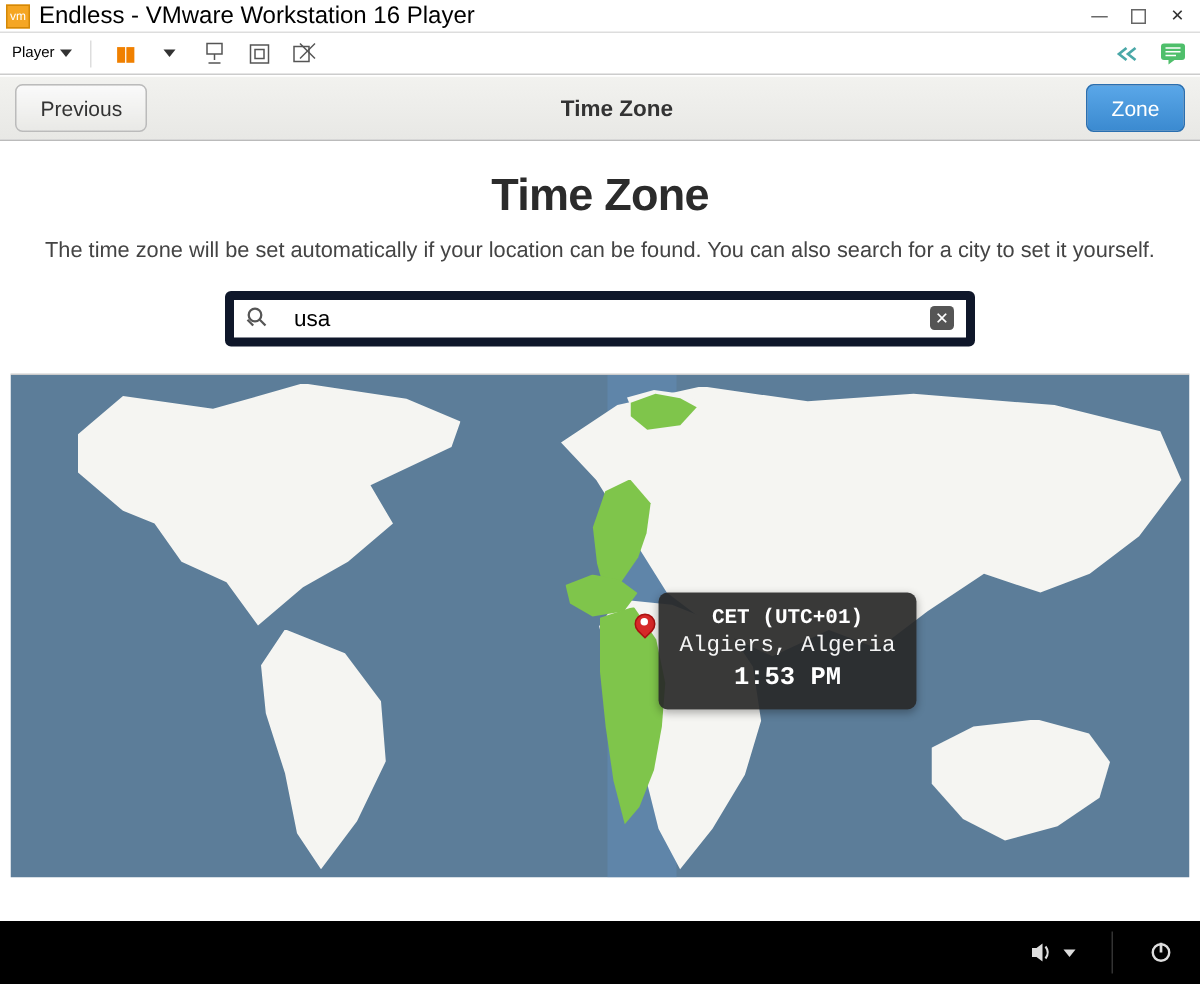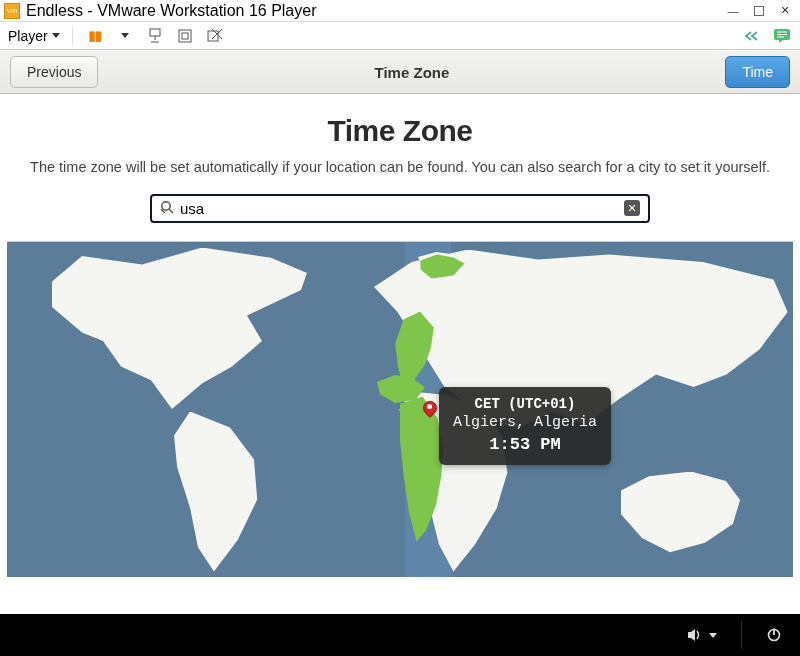--- a/index.html
+++ b/index.html
@@ -7,41 +7,41 @@
 
   
   .titlebar { height: 22px; background: #fff; border-bottom: 1px solid #ddd; display: flex; align-items: center; padding: 10px 4px; }
   .titlebar .app-icon { width: 16px; height: 16px; background: #f5a623; border: 1px solid #d48806; margin-right: 6px; font-size: 8px; display:flex; align-items:center; justify-content:center; color:#fff; }
   .titlebar .title-text { font-size: 16px; color: #000; flex: 1; }
   .titlebar .win-controls { display: flex; gap: 4px; align-items: center; }
   .titlebar .win-btn { width: 22px; height: 18px; display: flex; align-items: center; justify-content: center; font-size: 11px; color: #333; }
 
   
   .vm-toolbar { height: 28px; background: #fff; border-bottom: 1px solid #ccc; display: flex; align-items: center; padding: 0 8px; gap: 10px; }
-  .vm-toolbar .player-menu { font-size: 14px; display:flex; align-items:center; gap:4px; cursor:pointer; }
+  .vm-toolbar .player-menu { font-size: 10px; display:flex; align-items:center; gap:4px; cursor:pointer; }
   .vm-toolbar .sep { width:1px; height:18px; background:#ddd; margin:0 2px; }
   .vm-toolbar .tool-btn { width: 20px; height: 20px; display:flex; align-items:center; justify-content:center; font-size:13px; color:#555; }
   .vm-toolbar .pause-icon { color:#f08000; font-weight:bold; letter-spacing:-1px; }
   .vm-toolbar .right { margin-left:auto; display:flex; align-items:center; gap:10px; }
 
   
   .setup-header { height: 44px; background: linear-gradient(#f2f2ef, #e8e8e5); border-top:1px solid #fff; border-bottom:1px solid #bbb; display:flex; align-items:center; padding:0 10px; }
   .btn { border-radius:5px; padding:7px 16px; font-size:14px; cursor:pointer; border:1px solid #bbb; }
   .btn-prev { background: linear-gradient(#fafafa,#e9e9e6); color:#333; }
   .btn-next { background: linear-gradient(#5aa7e8,#3b8ad0); color:#fff; border:1px solid #2a6fb0; font-weight:500; }
   .setup-title { flex:1; text-align:center; font-weight:bold; font-size:15px; color:#333; }
 
   
   .content { padding: 20px 30px 0; text-align:center; }
   .content h1 { font-size:30px; font-weight:800; color:#2b2b2b; margin-bottom:10px; letter-spacing:-0.5px; }
   .content p.desc { font-size:14.5px; color:#444; margin-bottom:16px; line-height:1.35; }
 
   
   .searchwrap { display:flex; justify-content:center; margin-bottom:18px; }
-  .searchbox { width:500px; border:2px solid #0f172a; border-radius:4px; display:flex; align-items:center; padding:4px 8px; background:#fff; }
+  .searchbox { width:500px; border:6px solid #0f172a; border-radius:4px; display:flex; align-items:center; padding:4px 8px; background:#fff;gap:12px; }
   .searchbox .sicon { font-size:14px; color:#666; margin-right:6px; }
   .searchbox input { flex:1; border:none; outline:none; font-size:15px; background:transparent; }
   .searchbox .clear { width:16px; height:16px; background:#555; color:#fff; border-radius:3px; display:flex; align-items:center; justify-content:center; font-size:11px; cursor:pointer; }
 
   
   .map-container { position:relative; width:786px; height:336px; margin:0 auto; overflow:hidden; border-top:1px solid #ccc;font-family:Liberation Mono, monospace; }
   .map-bg { position:absolute; inset:0; background:#5c7d99; }
   .land { position:absolute; background:#f5f5f2; }
   .tz-band { position:absolute; top:0; bottom:0; left:398px; width:46px; background:rgba(100,150,200,0.35); }
   .tz-highlight { position:absolute; background:#7fc54b; }
@@ -138,21 +138,21 @@
           <line x1="4" y1="6.5" x2="14" y2="6.5" stroke="#fff"></line>
           <line x1="4" y1="9" x2="11" y2="9" stroke="#fff"></line>
         </svg>
     </div>
   </div>
 </div>
 
 <div class="setup-header">
   <button class="btn btn-prev">Previous</button>
   <div class="setup-title">Time Zone</div>
-  <button class="btn btn-next">Time</button>
+  <button class="btn btn-next">Zone</button>
 </div>
 
 <div class="content">
   <h1>Time Zone</h1>
   <p class="desc">The time zone will be set automatically if your location can be found. You can also search for a city to set it yourself.</p>
 
   <div class="searchwrap">
     <div class="searchbox">
       <span class="sicon">
         <svg width="14" height="14" viewBox="0 0 14 14">

